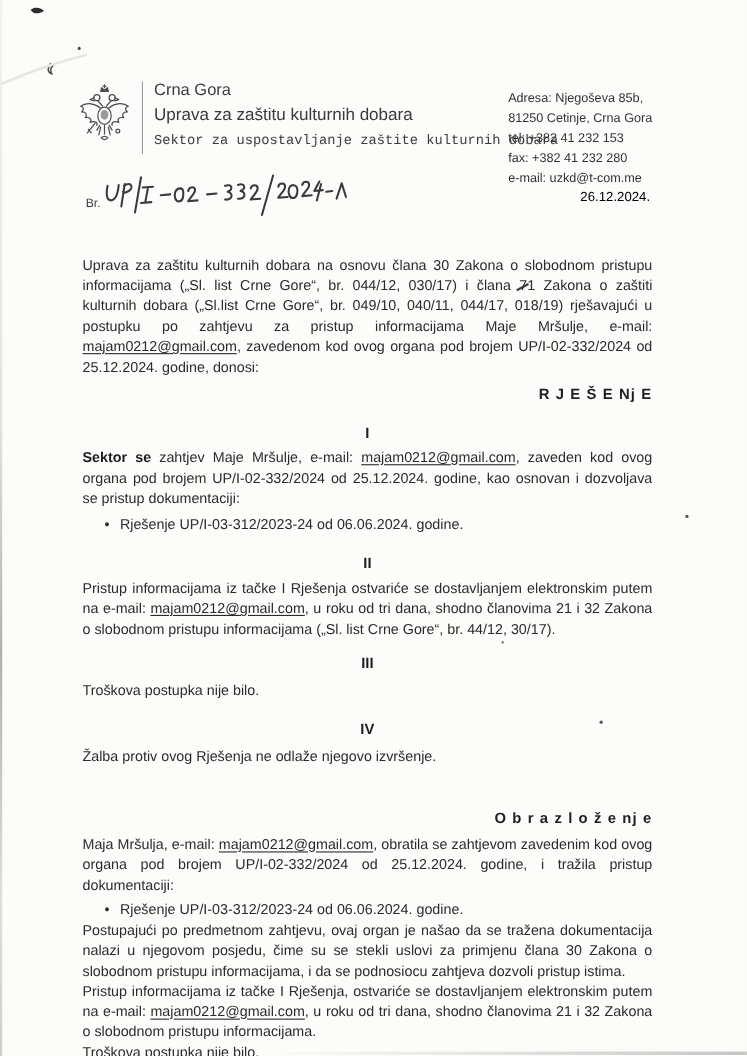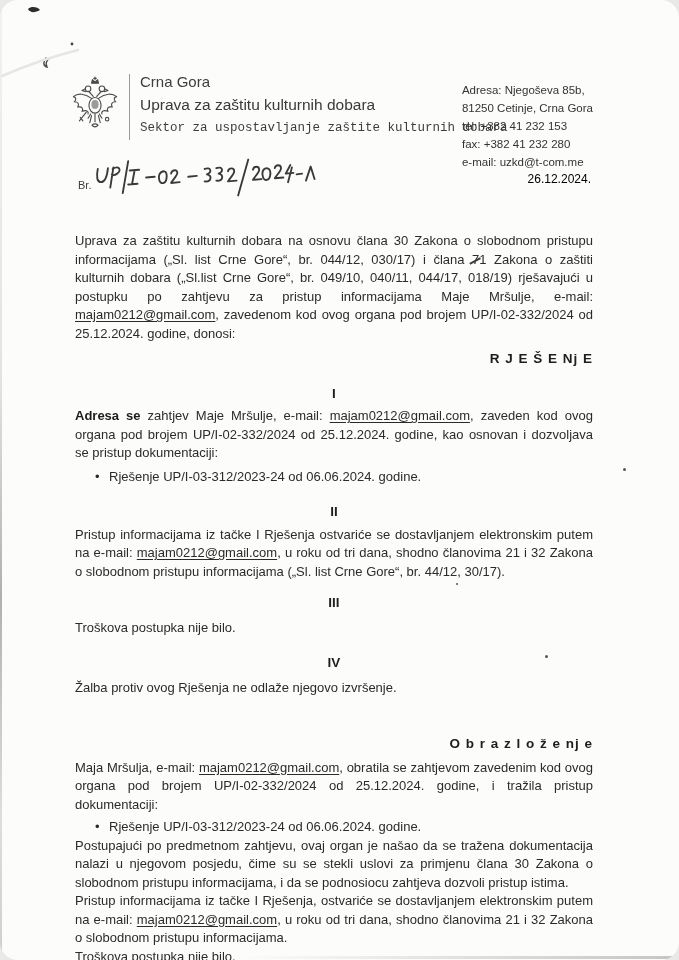--- a/index.html
+++ b/index.html
@@ -4,21 +4,20 @@
 <style>
   html,body{margin:0;padding:0;background:#e9e9e7;}
   .page{
     position:relative;
     width:679px;height:960px;
     margin:0 auto;
     background:#fcfcfb;
     overflow:hidden;
     font-family:"Liberation Sans","DejaVu Sans",sans-serif;
     color:#2b2b2b;
-    border-radius:18px;
   }
   
   .edge-left{position:absolute;left:0;top:0;width:2px;height:100%;
     background:linear-gradient(to bottom,rgba(0,0,0,.04),rgba(0,0,0,.10) 40%,rgba(0,0,0,.30) 62%,rgba(0,0,0,.12) 85%,rgba(0,0,0,.18));}
   .edge-bottom{position:absolute;left:240px;right:0;bottom:1px;height:3px;
     background:linear-gradient(to right,rgba(0,0,0,0),rgba(0,0,0,.22));}
 
   
   .coat{position:absolute;left:69px;top:75px;}
   .hdr-divider{position:absolute;left:129px;top:74px;width:0;height:66px;border-left:1.6px solid #9a9a9a;}
@@ -149,21 +148,21 @@
       <path d="M265 21 L272 20"></path>
       <path d="M277 29 L283 11 L288 27"></path>
     </g>
   </svg>
   <div class="ref-date">26.12.2024.</div>
 
   <div id="doc-body">
       <p class="block-paragraph"><span>Uprava za zaštitu kulturnih dobara na osnovu člana 30 Zakona o slobodnom pristupu informacijama („Sl. list Crne Gore“, br. 044/12, 030/17) i člana </span><span class="seg-x">7</span><span>1 Zakona o zaštiti kulturnih dobara („Sl.list Crne Gore“, br. 049/10, 040/11, 044/17, 018/19) rješavajući u postupku po zahtjevu za pristup informacijama Maje Mršulje, e-mail: </span><span class="seg-u">majam0212@gmail.com</span><span>, zavedenom kod ovog organa pod brojem UP/I-02-332/2024 od 25.12.2024. godine, donosi:</span></p>
       <div class="block-heading">R J E Š E Nj E</div>
       <div class="block-numeral">I</div>
-      <p class="block-paragraph"><span class="seg-b">Adresa se</span><span> zahtjev Maje Mršulje, e-mail: </span><span class="seg-u">majam0212@gmail.com</span><span>, zaveden kod ovog organa pod brojem UP/I-02-332/2024 od 25.12.2024. godine, kao osnovan i dozvoljava se pristup dokumentaciji:</span></p>
+      <p class="block-paragraph"><span class="seg-b">Sektor se</span><span> zahtjev Maje Mršulje, e-mail: </span><span class="seg-u">majam0212@gmail.com</span><span>, zaveden kod ovog organa pod brojem UP/I-02-332/2024 od 25.12.2024. godine, kao osnovan i dozvoljava se pristup dokumentaciji:</span></p>
       <div class="block-bullet">
         <span class="bullet-dot">•</span>
         <span>Rješenje UP/I-03-312/2023-24 od 06.06.2024. godine.</span>
       </div>
       <div class="block-numeral">II</div>
       <p class="block-paragraph"><span>Pristup informacijama iz tačke I Rješenja ostvariće se dostavljanjem elektronskim putem na e-mail: </span><span class="seg-u">majam0212@gmail.com</span><span>, u roku od tri dana, shodno članovima 21 i 32 Zakona o slobodnom pristupu informacijama („Sl. list Crne Gore“, br. 44/12, 30/17).</span></p>
       <div class="block-numeral">III</div>
       <p class="block-paragraph"><span>Troškova postupka nije bilo.</span></p>
       <div class="block-numeral">IV</div>
       <p class="block-paragraph"><span>Žalba protiv ovog Rješenja ne odlaže njegovo izvršenje.</span></p>

